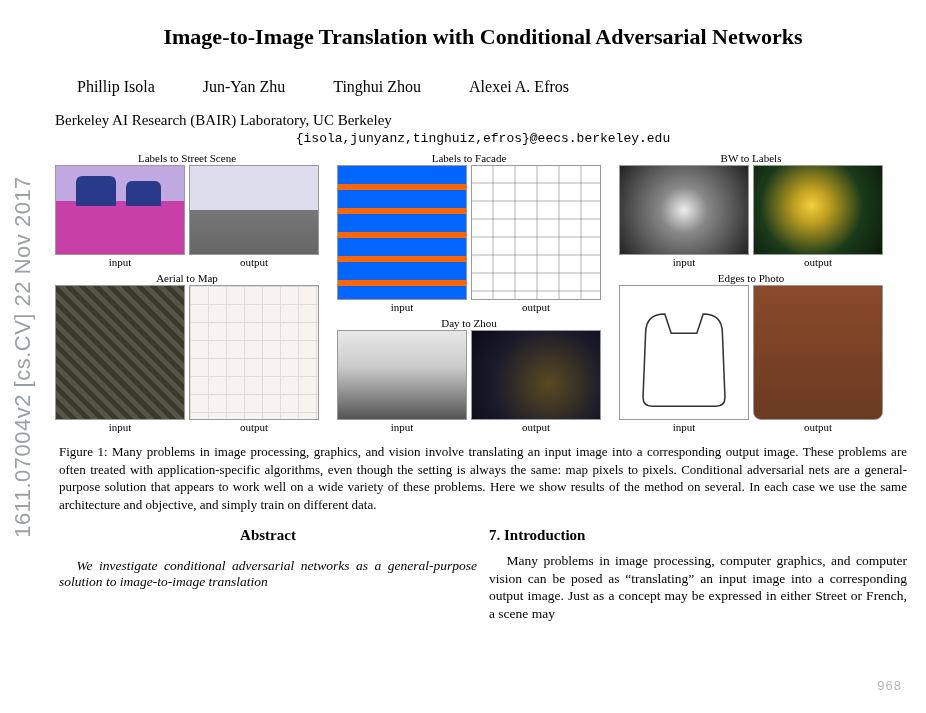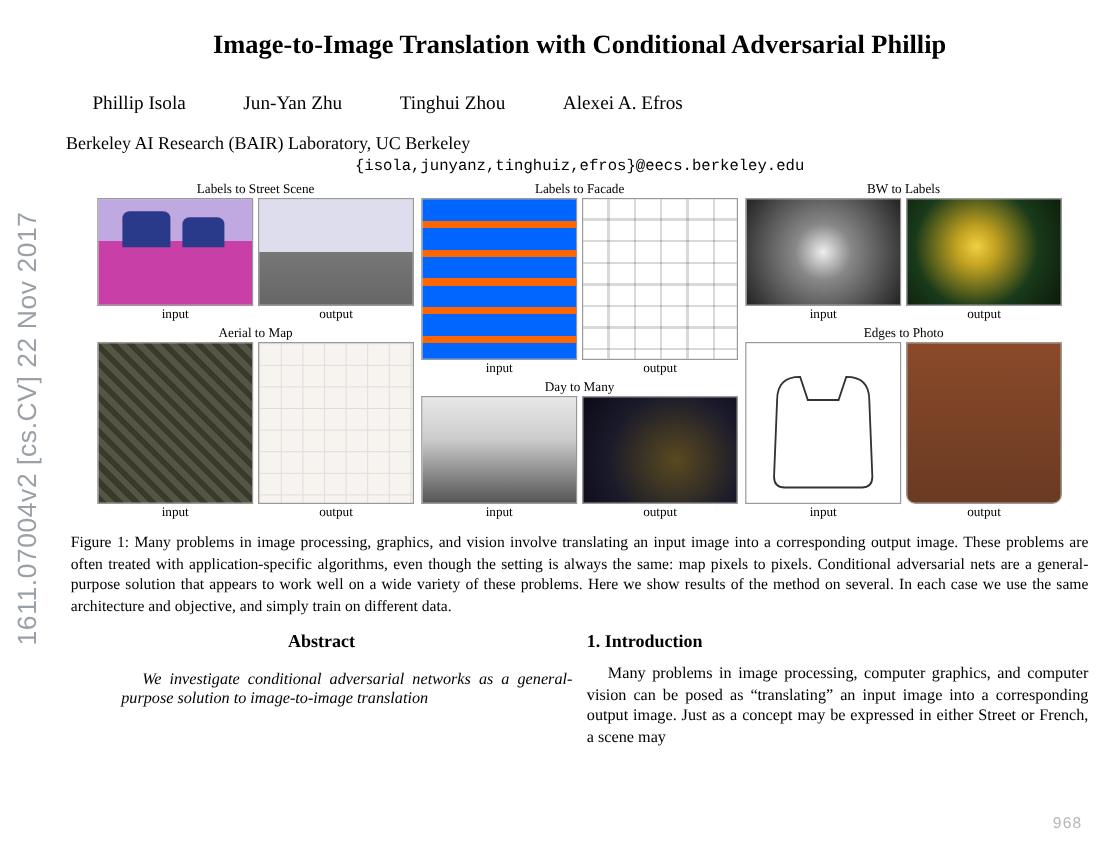--- a/index.html
+++ b/index.html
@@ -57,22 +57,21 @@
     margin-bottom: 2px;
   }
   .email {
     text-align: center;
     font-family: "Courier New", monospace;
     font-size: 13px;
     margin-bottom: 6px;
   }
   .figure {
     display: flex;
-    gap: 6px;
-    justify-content: center;
+    gap: 18px;
   }
   .col { display: flex; flex-direction: column; gap: 4px; }
   .block { display: flex; flex-direction: column; align-items: center; }
   .block-title { font-size: 11px; text-align: center; height: 13px; }
   .pair { display: flex; gap: 4px; }
   .im {
     width: 130px;
     height: 90px;
     display: block;
     border: 1px solid #999;
@@ -106,42 +105,42 @@
     font-size: 13px;
     line-height: 1.35;
     margin: 10px 4px 14px 4px;
     text-align: justify;
   }
   .columns { display: flex; gap: 12px; margin: 0 4px; }
   .colL, .colR { flex: 1; }
   .abs-head, .intro-head { font-weight: bold; font-size: 15px; }
   .abs-head { text-align: center; margin-bottom: 14px; }
   .intro-head { margin-bottom: 8px; }
-  .abs-body { font-style: italic; font-size: 13.5px; text-align: justify; text-indent: 1.3em; margin-left: 42px; }
+  .abs-body { font-style: italic; font-size: 13.5px; text-align: justify; text-indent: 1.3em; }
   .intro-body { font-size: 13.5px; text-align: justify; text-indent: 1.3em; line-height:1.3; }
   .watermark {
     position: absolute;
     right: 24px;
     bottom: 20px;
     font-size: 13px;
     color: rgba(120,120,130,0.55);
     font-family: Arial, sans-serif;
     letter-spacing: 1px;
   }
 </style>
 </head>
 <body>
 
 <div class="arxiv-sidebar">
   <div class="arxiv-text">1611.07004v2  [cs.CV]  22 Nov 2017</div>
 </div>
 
 <div class="content">
 
-  <div class="title">Image-to-Image Translation with Conditional Adversarial Phillip</div>
+  <div class="title">Image-to-Image Translation with Conditional Adversarial Networks</div>
 
   <div class="authors">
     <span>Phillip Isola</span>
     <span>Jun-Yan Zhu</span>
     <span>Tinghui Zhou</span>
     <span>Alexei A. Efros</span>
   </div>
 
   <div class="affil">Berkeley AI Research (BAIR) Laboratory, UC Berkeley</div>
   <div class="email">{isola,junyanz,tinghuiz,efros}@eecs.berkeley.edu</div>
@@ -179,21 +178,21 @@
         <div class="pair">
           <span class="im facade-in"></span>
           <span class="im facade-out"></span>
         </div>
         <div class="caps">
           <div class="cap">input</div>
           <div class="cap">output</div>
         </div>
       </div>
       <div class="block">
-        <div class="block-title">Day to Many</div>
+        <div class="block-title">Day to Zhou</div>
         <div class="pair">
           <span class="im day"></span>
           <span class="im night"></span>
         </div>
         <div class="caps">
           <div class="cap">input</div>
           <div class="cap">output</div>
         </div>
       </div>
     </div>
@@ -230,20 +229,20 @@
   </div>
 
   <div class="fig-caption">Figure 1: Many problems in image processing, graphics, and vision involve translating an input image into a corresponding output image. These problems are often treated with application-specific algorithms, even though the setting is always the same: map pixels to pixels. Conditional adversarial nets are a general-purpose solution that appears to work well on a wide variety of these problems. Here we show results of the method on several. In each case we use the same architecture and objective, and simply train on different data.</div>
 
   <div class="columns">
     <div class="colL">
       <div class="abs-head">Abstract</div>
       <div class="abs-body">We investigate conditional adversarial networks as a general-purpose solution to image-to-image translation</div>
     </div>
     <div class="colR">
-      <div class="intro-head">1. Introduction</div>
+      <div class="intro-head">7. Introduction</div>
       <div class="intro-body">Many problems in image processing, computer graphics, and computer vision can be posed as “translating” an input image into a corresponding output image. Just as a concept may be expressed in either Street or French, a scene may</div>
     </div>
   </div>
 
 </div>
 
 <div class="watermark">968</div>
 
 </body></html>

